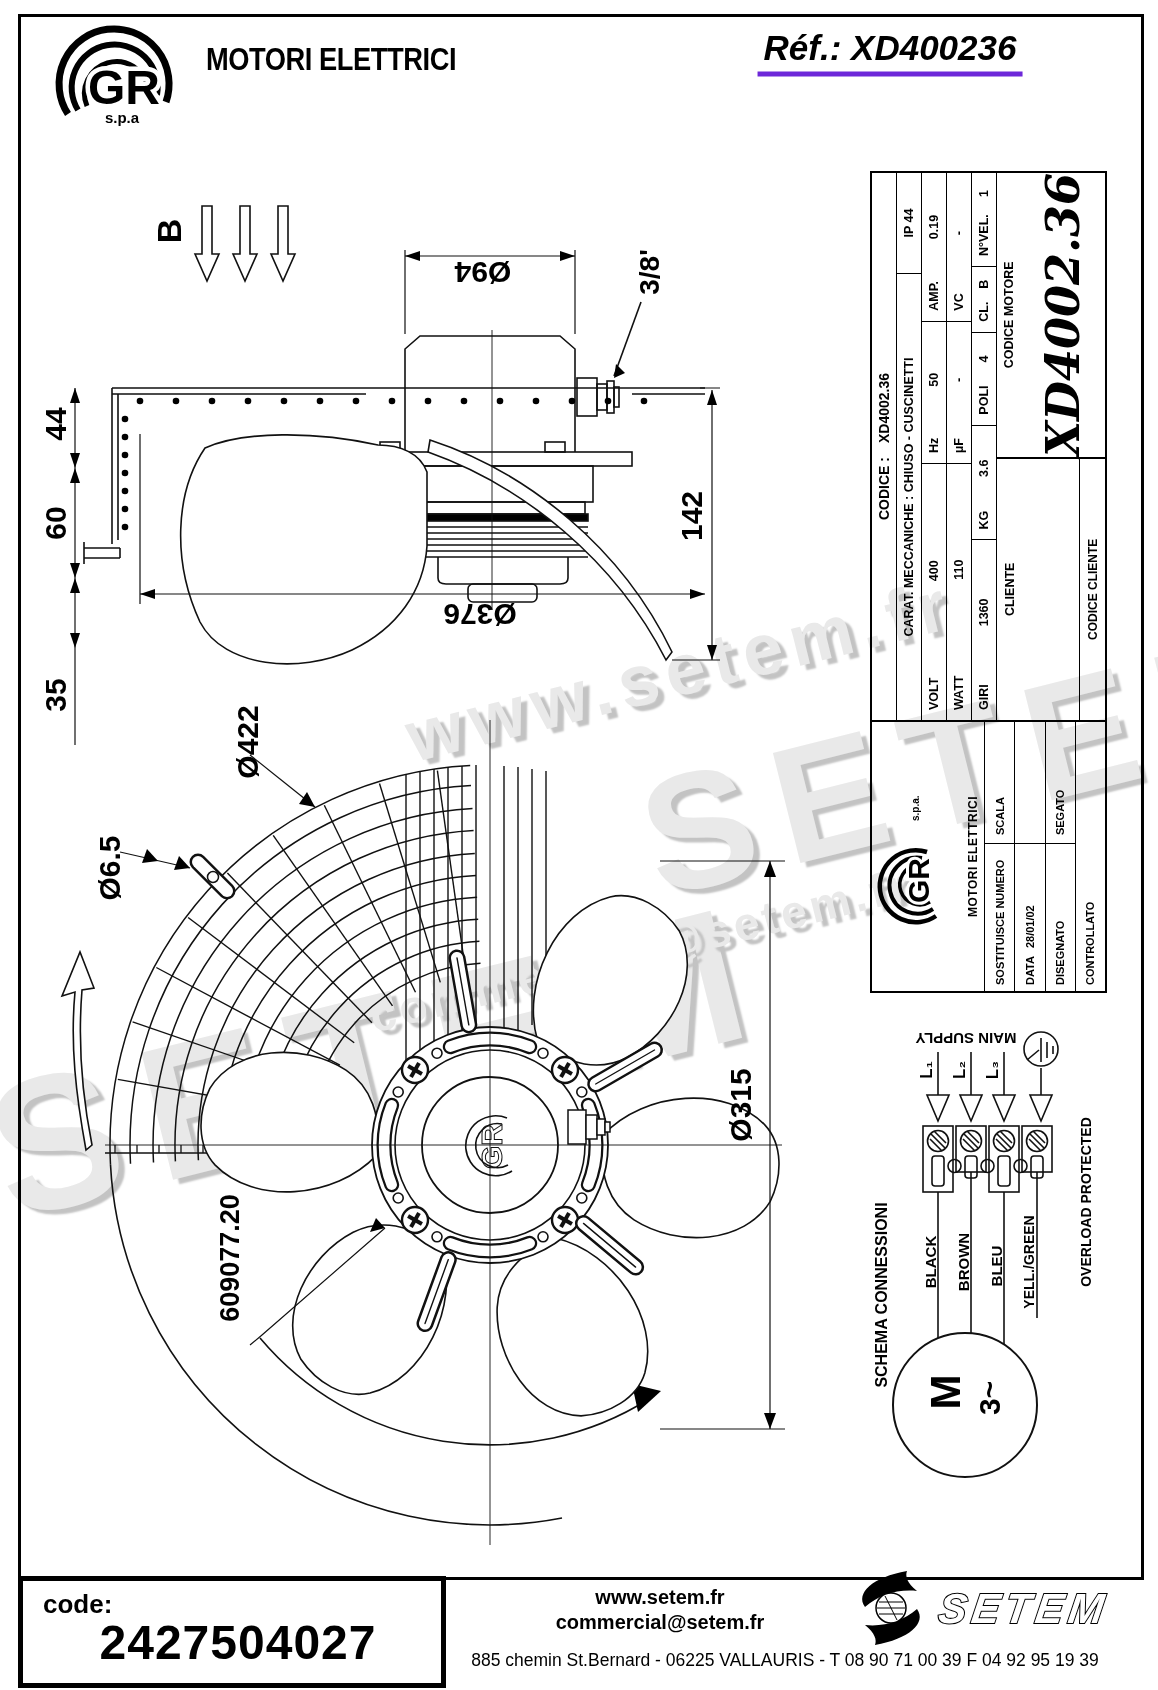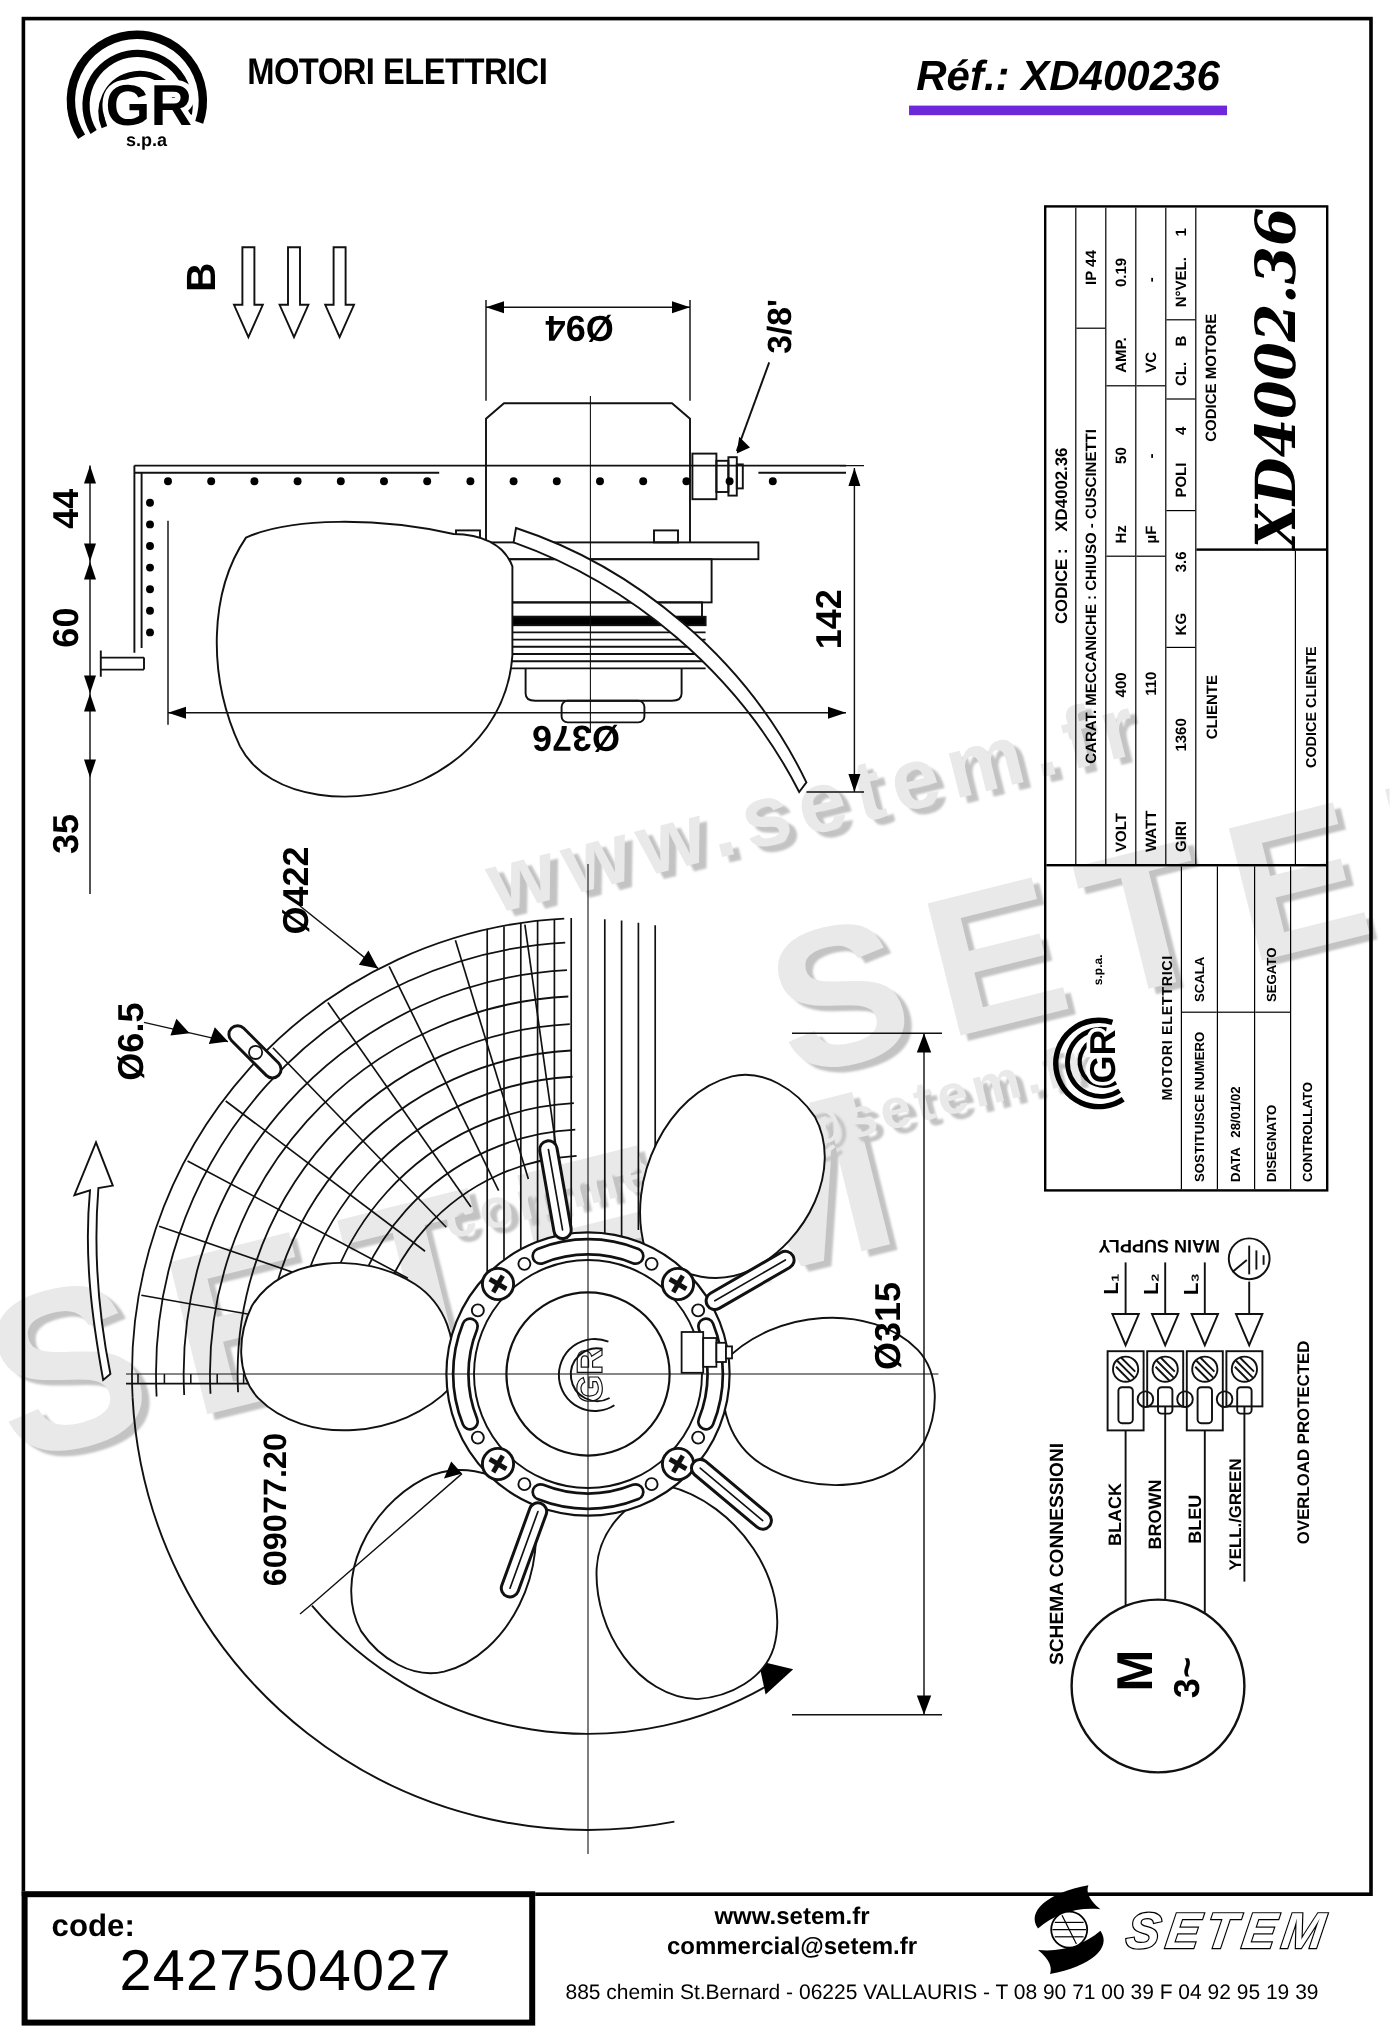--- a/index.html
+++ b/index.html
@@ -38,21 +38,21 @@
   .tb-r6l{width:49%;border-right:2px solid #000;display:flex;flex-direction:column;}
   .tb-r6l .cliente{height:26px;display:flex;align-items:center;justify-content:center;font-size:12.5px;font-weight:bold;}
   .tb-r6l .codcli{height:26px;border-top:1.8px solid #000;display:flex;align-items:center;justify-content:center;font-size:12px;font-weight:bold;}
   .tb-r6r{flex:1;display:flex;flex-direction:column;}
   .tb-r6r .cm{height:24px;display:flex;align-items:center;justify-content:center;font-size:12.5px;font-weight:bold;}
   .tb-r6r .cmv{flex:1;display:flex;align-items:center;justify-content:center;
       font-family:"DejaVu Serif","Liberation Serif",serif;font-style:italic;font-weight:bold;font-size:46px;}
   
   .codebox{position:absolute;left:18px;top:1576px;width:418px;height:102px;border:5px solid #000;z-index:4;background:#fff;}
   .codebox .cl{position:absolute;left:20px;top:8px;font-size:26px;font-weight:bold;}
-  .codebox .cv{position:absolute;left:0;right:0;top:34px;text-align:center;font-size:48px;font-weight:normal;letter-spacing:1px;padding-left:12px;}
+  .codebox .cv{position:absolute;left:0;right:0;top:34px;text-align:center;font-size:48px;font-weight:bold;letter-spacing:1px;padding-left:12px;}
   .f-site{position:absolute;left:440px;top:1586px;width:440px;text-align:center;font-size:20px;font-weight:bold;z-index:4;}
   .f-mail{position:absolute;left:440px;top:1611px;width:440px;text-align:center;font-size:20px;font-weight:bold;z-index:4;}
   .f-addr{position:absolute;left:445px;top:1650px;width:680px;text-align:center;font-size:17.5px;z-index:4;}
 </style>
 </head>
 <body>
 
 <div class="wm" style="left:680px;top:670px;font-size:72px;letter-spacing:8px;">www.setem.fr</div>
 <div class="wm" style="left:980px;top:760px;font-size:165px;letter-spacing:24px;">SETEM</div>
 <div class="wm" style="left:380px;top:1060px;font-size:190px;letter-spacing:28px;">SETEM</div>
@@ -63,21 +63,21 @@
 <svg style="left:38px;top:22px;" width="160" height="118" viewBox="0 0 160 118">
   <g fill="none" stroke="#000">
     <path d="M30,92 A55,55 0 1 1 128,80" stroke-width="7"></path>
     <path d="M40,88 A43,43 0 1 1 119,73" stroke-width="6"></path>
     <path d="M49,84 A32,32 0 1 1 110,66" stroke-width="5"></path>
   </g>
   <text x="50" y="82" font-size="48" font-weight="900" fill="#000" stroke="#fff" stroke-width="9" paint-order="stroke">GR</text>
 </svg>
 <div class="lab" style="left:122px;top:117px;font-size:15px;">s.p.a</div>
 <div class="lab cond" style="left:331px;top:60px;font-size:31px;transform:translate(-50%,-50%) scaleX(0.88);">MOTORI ELETTRICI</div>
-<div class="lab" style="left:890px;top:70px;font-size:35px;font-style:italic;border-bottom:8px solid #6d28d9;padding:0 6px 4px 6px;">Réf.: XD400236</div>
+<div class="lab" style="left:890px;top:52px;font-size:35px;font-style:italic;border-bottom:5px solid #6d28d9;padding:0 6px 4px 6px;">Réf.: XD400236</div>
 
 <svg style="left:30px;top:170px;" width="740" height="600" viewBox="30 170 740 600">
   <g stroke="#111" stroke-width="1.6" fill="none">
 
     <g fill="#fff">
       <path d="M202,206 h10 v48 h7 l-12,27 l-12,-27 h7 z"></path>
       <path d="M240,206 h10 v48 h7 l-12,27 l-12,-27 h7 z"></path>
       <path d="M278,206 h10 v48 h7 l-12,27 l-12,-27 h7 z"></path>
     </g>
 

